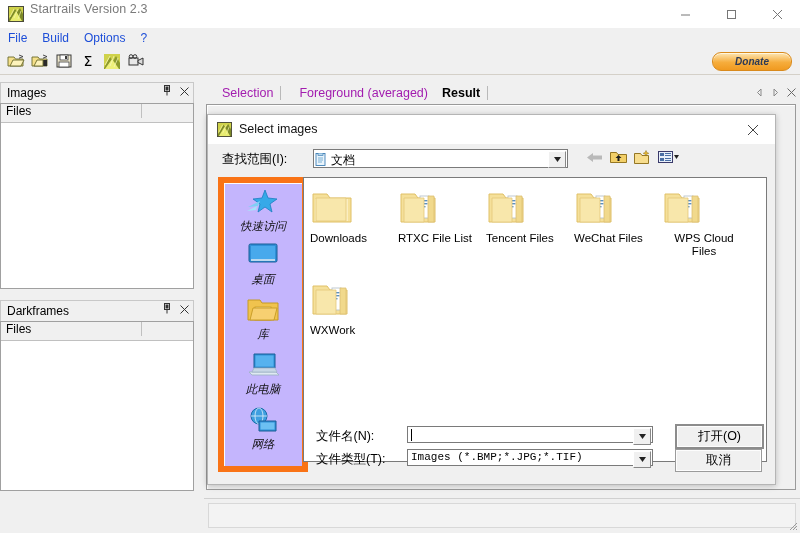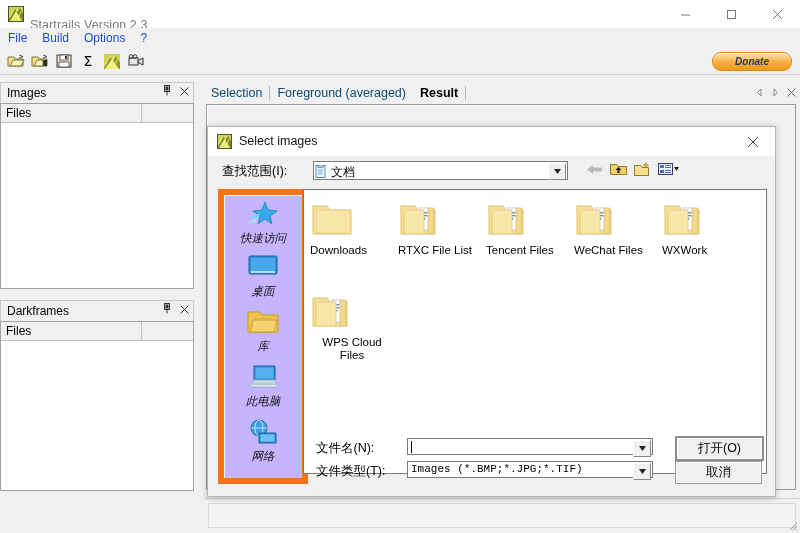--- a/index.html
+++ b/index.html
@@ -7,21 +7,21 @@
     width:800px;height:533px;overflow:hidden;
     font-family:"Liberation Sans","DejaVu Sans",sans-serif;
     font-size:12px;color:#000;background:#f0f0f0;
     -webkit-font-smoothing:none;
   }
   .app{position:relative;width:800px;height:533px;background:#f0f0f0;}
 
   
   .titlebar{position:absolute;left:0;top:0;width:800px;height:28px;background:#ffffff;}
   .title-icon{position:absolute;left:8px;top:6px;width:16px;height:16px;}
-  .title-text{position:absolute;left:30px;top:18px;font-size:12.5px;color:#7a7a7a;letter-spacing:.1px;}
+  .title-text{position:absolute;left:30px;top:2px;font-size:12.5px;color:#7a7a7a;letter-spacing:.1px;}
   .wincontrols{position:absolute;right:0;top:0;height:28px;display:flex;}
   .wbtn{width:46px;height:28px;display:flex;align-items:center;justify-content:center;color:#6d6d6d;}
   .wbtn svg{display:block;}
 
   
   .menubar{position:absolute;left:0;top:28px;width:800px;height:19px;background:#f0f0f0;display:flex;align-items:center;}
   .menu-item{padding:2px 7px;font-size:12px;color:#1d4ed8;margin-left:1px;}
 
   
   .toolbar{position:absolute;left:0;top:47px;width:800px;height:27px;background:#f0f0f0;border-bottom:1px solid #d4d0c8;}
@@ -31,42 +31,42 @@
      border:1px solid #d98a1c;box-shadow:inset 0 1px 0 #fff6dd;
      font-size:10px;font-weight:bold;font-style:italic;color:#2d3a56;
      display:flex;align-items:center;justify-content:center;}
 
   
   .dockpanel{position:absolute;left:0;background:#f0f0f0;}
   .dock-header{position:relative;height:20px;background:#f0f0f0;border:1px solid #c8c8c8;border-bottom:none;}
   .dock-title{position:absolute;left:6px;top:3px;font-size:12px;color:#000;}
   .dock-tools{position:absolute;right:4px;top:2px;display:flex;gap:8px;align-items:center;color:#333;}
   .dock-body{border:1px solid #a0a0a0;background:#fff;position:relative;}
-  .col-header{height:18px;background:#f0f0f0;border-bottom:1px solid #c0c0c0;display:flex;}
+  .col-header{height:18px;background:#f0f0f0;border-bottom:1px solid #c0c0c0;display:flex;flex-direction:column;}
   .col-cell{border-right:1px solid #c0c0c0;display:flex;align-items:center;padding-left:5px;font-size:12px;}
   .col-cell.c1{width:135px;}
   .col-cell.c2{flex:1;border-right:none;}
 
   
   .mainarea{position:absolute;left:204px;top:82px;width:596px;height:412px;background:#f0f0f0;}
   .tabstrip{position:absolute;left:0;top:0;width:596px;height:22px;background:#f0f0f0;display:flex;align-items:center;}
   .tab{font-size:12.5px;padding:0 7px;height:18px;line-height:18px;}
-  .tab.disabled{color:#0c4a6e;}
+  .tab.disabled{color:#a21caf;margin-left:11px;}
   .tab.active{color:#000;font-weight:bold;}
   .tabsep{width:1px;height:14px;background:#b9b9b9;}
   .tabnav{position:absolute;right:4px;top:4px;display:flex;gap:7px;align-items:center;color:#8a8a8a;}
   .resultpane{position:absolute;left:2px;top:22px;width:588px;height:384px;background:#f0f0f0;
       border:1px solid #9a9a9a;box-shadow:inset 1px 1px 0 #ffffff;}
   .statusbar{position:absolute;left:204px;top:498px;width:596px;height:33px;background:#f0f0f0;border-top:1px solid #d0d0d0;}
   .statusbar .inner{position:absolute;left:4px;top:4px;right:4px;bottom:4px;border:1px solid #d8d8d8;background:#f3f3f3;}
   .grip{position:absolute;right:2px;bottom:1px;width:12px;height:12px;}
 
   
   .dialog{position:absolute;left:207px;top:114px;width:567px;height:369px;background:#f0f0f0;
-     border:1px solid #b5b5b5;box-shadow:0 1px 6px rgba(0,0,0,.22);margin-top:12px;}
+     border:1px solid #b5b5b5;box-shadow:0 1px 6px rgba(0,0,0,.22);}
   .dlg-title{position:relative;height:29px;background:#ffffff;}
   .dlg-icon{position:absolute;left:9px;top:7px;width:15px;height:15px;}
   .dlg-titletext{position:absolute;left:31px;top:7px;font-size:12.5px;color:#111;}
   .dlg-close{position:absolute;right:0;top:0;width:44px;height:29px;display:flex;align-items:center;justify-content:center;color:#444;}
 
   .lookin-row{position:absolute;left:0;top:29px;width:567px;height:29px;}
   .lookin-label{position:absolute;left:14px;top:7px;font-size:12.5px;}
   .combo{position:absolute;border:1px solid #7a7a7a;background:#fff;height:19px;box-sizing:border-box;}
   .combo-btn{position:absolute;right:1px;top:1px;width:16px;height:15px;background:#f0f0f0;border:1px solid #fff;
       border-right-color:#888;border-bottom-color:#888;display:flex;align-items:center;justify-content:center;}
@@ -497,38 +497,38 @@
               <rect x="22" y="8" width="9" height="22" fill="#ffffff" stroke="#b9c4cc" stroke-width="0.9"></rect>
               <g fill="#5a8fc0">
                   <rect x="23.5" y="12" width="6" height="1.4"></rect>
                   <rect x="23.5" y="15" width="6" height="1.4"></rect>
                   <rect x="23.5" y="18" width="4" height="1.4"></rect>
                 </g>
               <path d="M6 10 h20 v24 H6 Z" fill="#f8e7ab" stroke="#e3c878" stroke-width="0.8"></path>
               <path d="M30 8 h6 v26 h-6 Z" fill="#f1d98c" stroke="#ddbf72" stroke-width="0.8"></path>
             </svg>
           </span>
-          <span class="fname">WXWork</span>
+          <span class="fname">WPS Cloud Files</span>
         </div>
 
         <div class="fitem">
           <span>
             <svg width="44" height="38" viewBox="0 0 44 38">
               <path d="M3 6 h14 l3 4 h17 v24 H3 Z" fill="#f5e09a" stroke="#e0c066" stroke-width="1"></path>
               <rect x="22" y="8" width="9" height="22" fill="#ffffff" stroke="#b9c4cc" stroke-width="0.9"></rect>
               <g fill="#5a8fc0">
                   <rect x="23.5" y="12" width="6" height="1.4"></rect>
                   <rect x="23.5" y="15" width="6" height="1.4"></rect>
                   <rect x="23.5" y="18" width="4" height="1.4"></rect>
                 </g>
               <path d="M6 10 h20 v24 H6 Z" fill="#f8e7ab" stroke="#e3c878" stroke-width="0.8"></path>
               <path d="M30 8 h6 v26 h-6 Z" fill="#f1d98c" stroke="#ddbf72" stroke-width="0.8"></path>
             </svg>
           </span>
-          <span class="fname">WPS Cloud Files</span>
+          <span class="fname">WXWork</span>
         </div>
 
       </div>
     </div>
 
     <span class="fn-label" style="top:313px;">文件名(N):</span>
     <div class="fn-field" style="top:311px;">
       <span class="fn-input"></span>
       <span class="caret" style="position:absolute;left:3px;top:2px;"></span>
       <span class="combo-btn">

